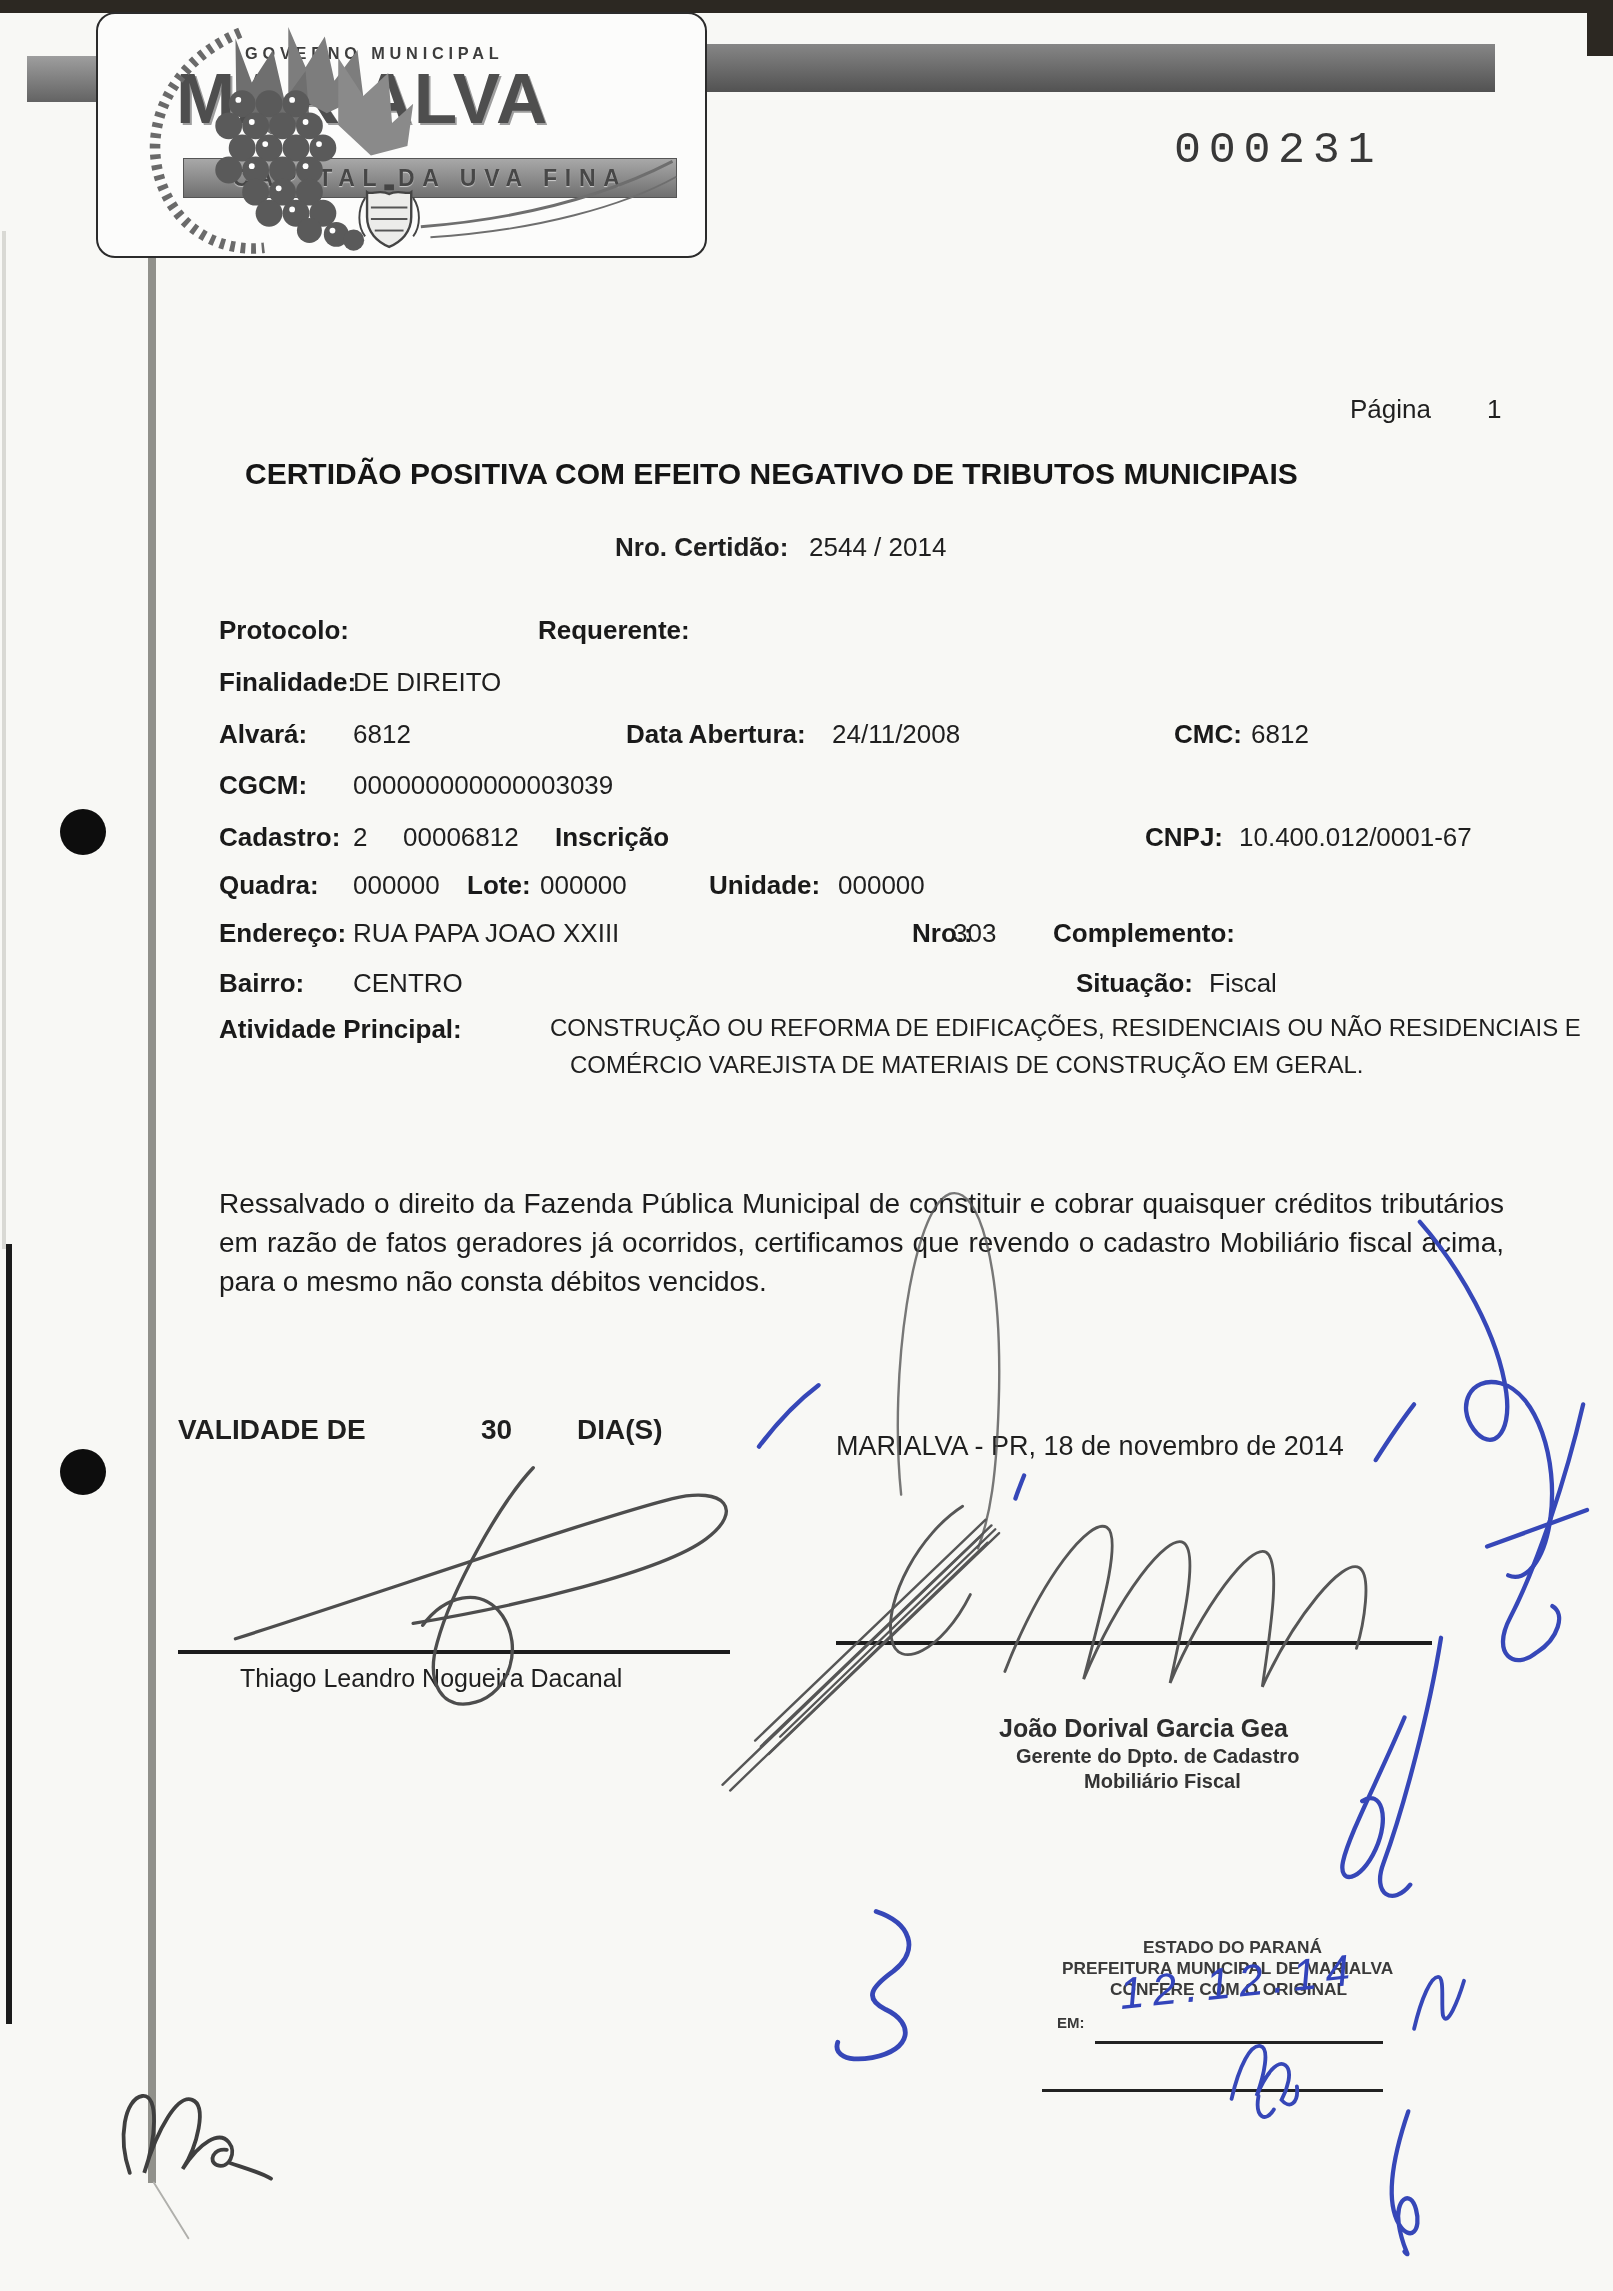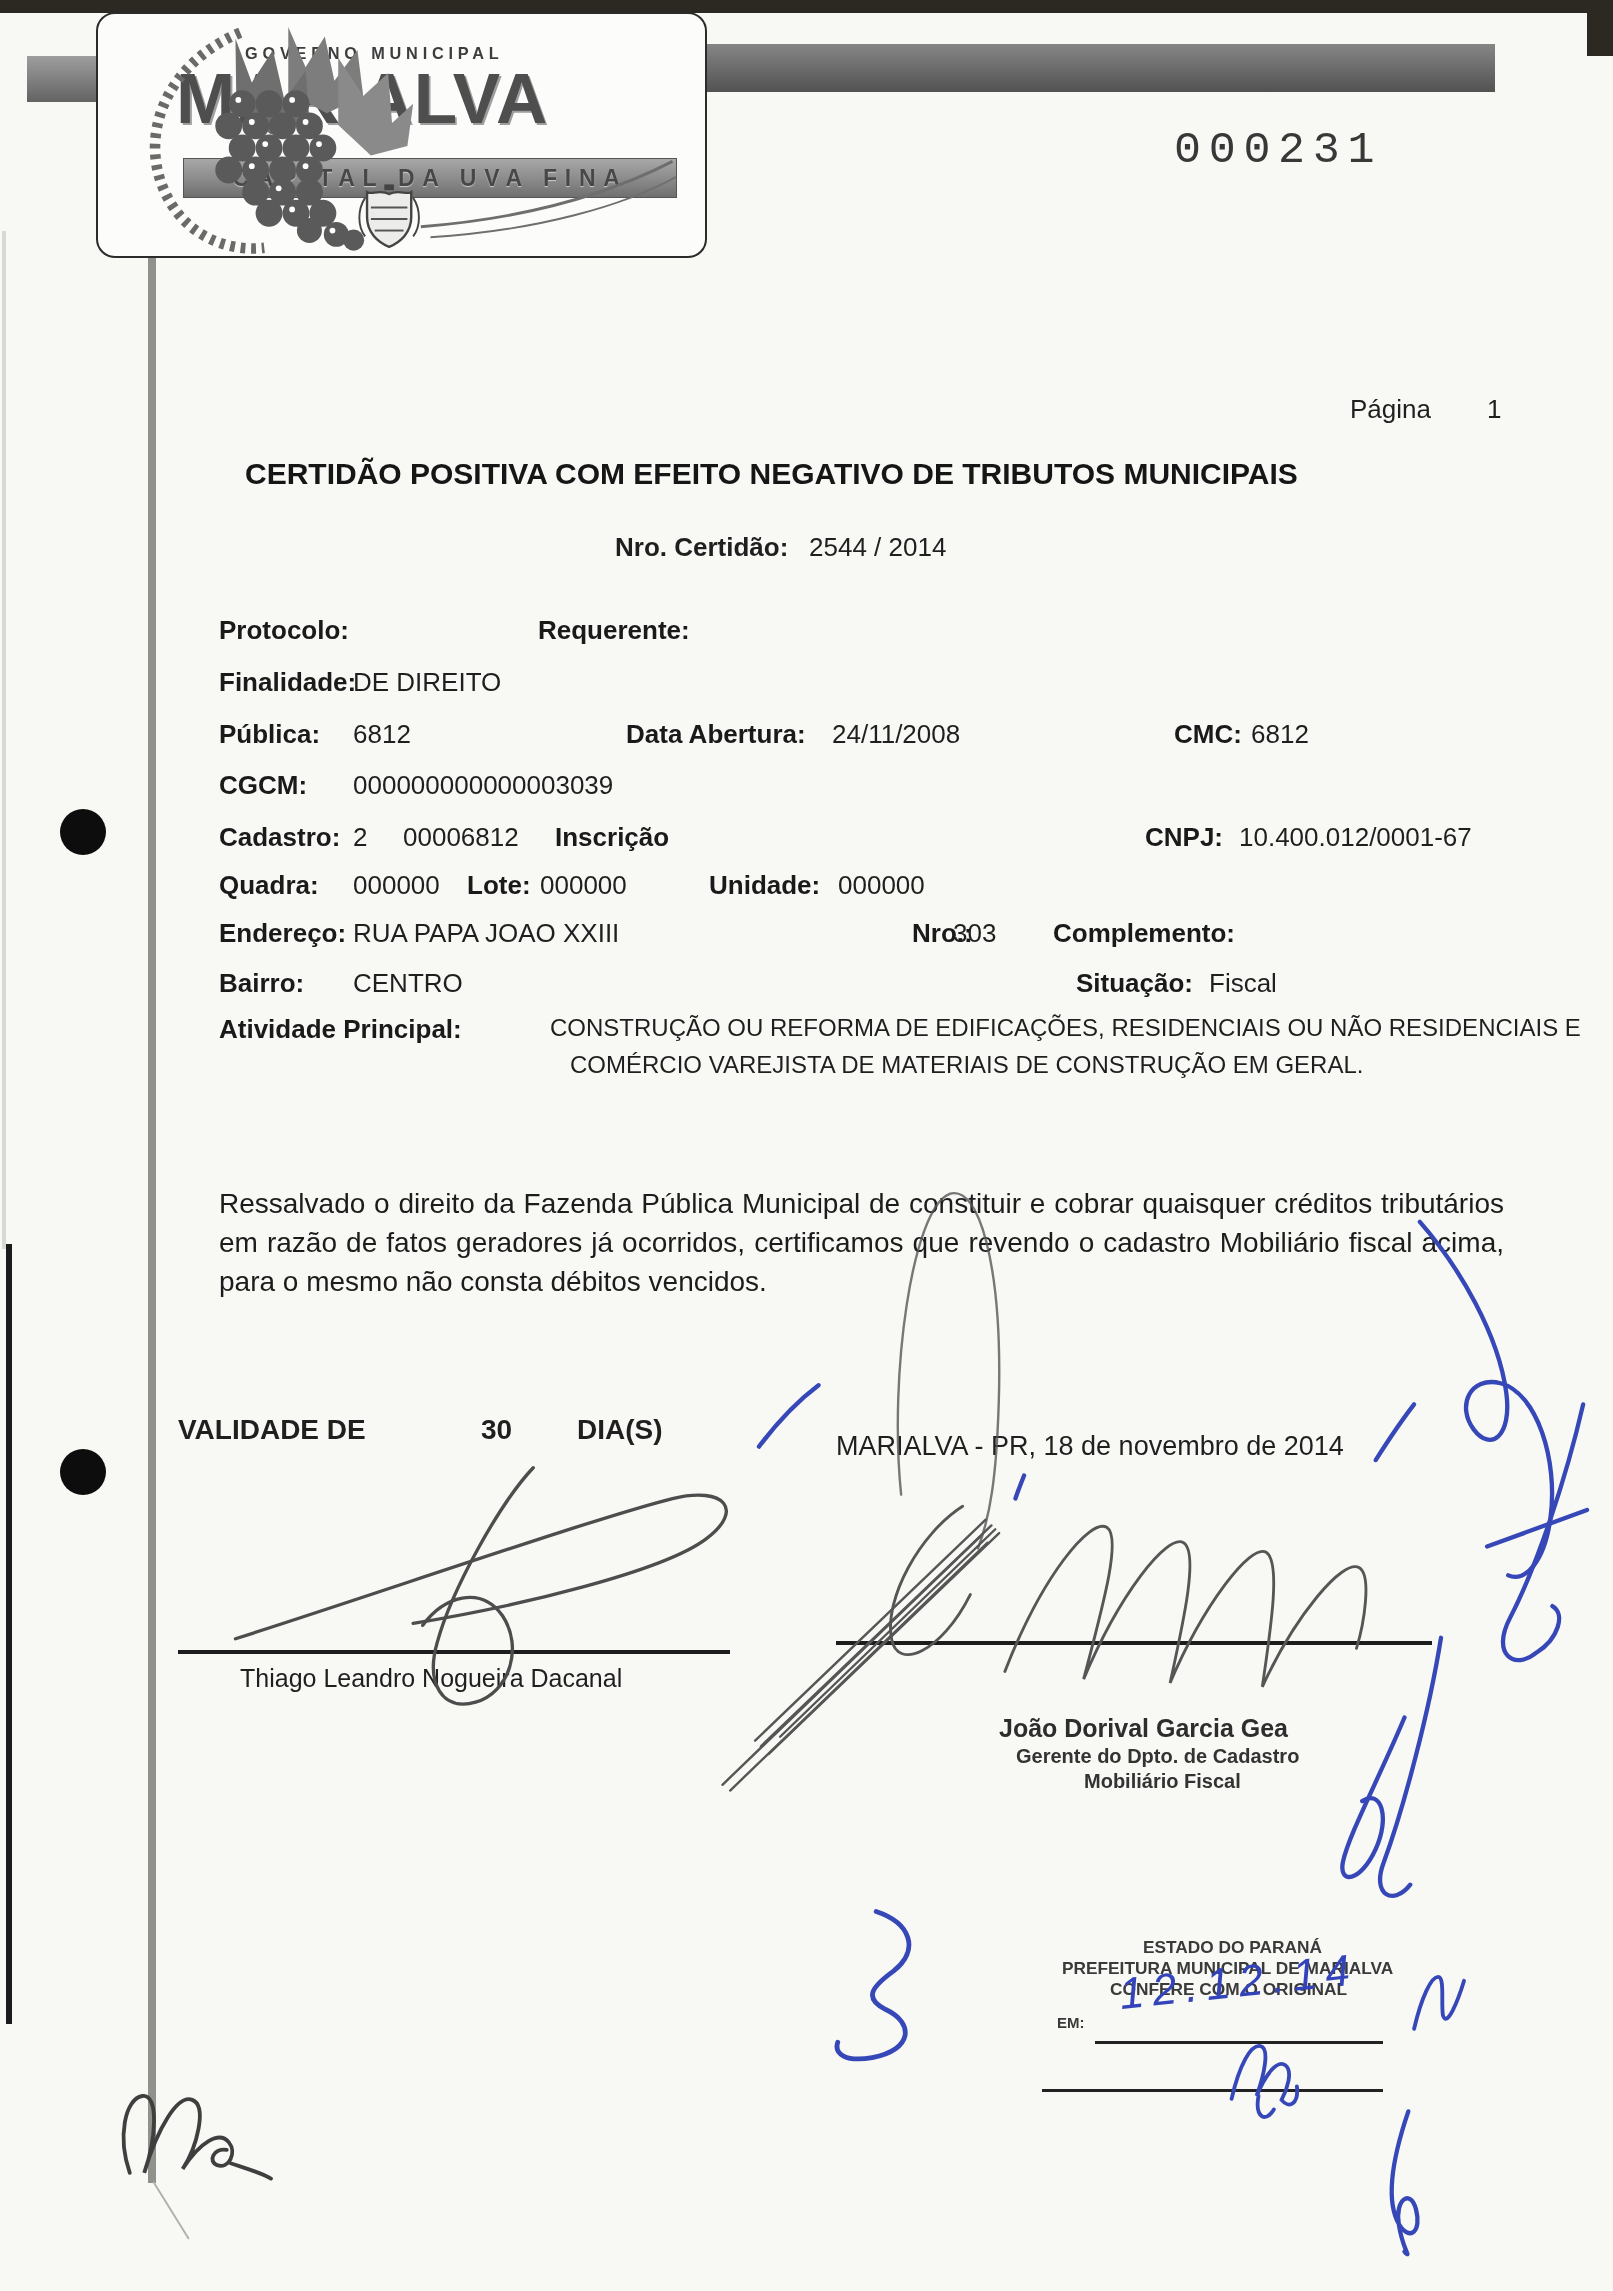--- a/index.html
+++ b/index.html
@@ -159,21 +159,21 @@
 
 <div class="row" style="top:615px;">
   <span class="lbl" style="left:0;">Protocolo:</span>
   <span class="lbl" style="left:319px;">Requerente:</span>
 </div>
 <div class="row" style="top:667px;">
   <span class="lbl" style="left:0;">Finalidade:</span>
   <span style="left:134px;">DE DIREITO</span>
 </div>
 <div class="row" style="top:719px;">
-  <span class="lbl" style="left:0;">Pública:</span>
+  <span class="lbl" style="left:0;">Alvará:</span>
   <span style="left:134px;">6812</span>
   <span class="lbl" style="left:407px;">Data Abertura:</span>
   <span style="left:613px;">24/11/2008</span>
   <span class="lbl" style="left:955px;">CMC:</span>
   <span style="left:1032px;">6812</span>
 </div>
 <div class="row" style="top:770px;">
   <span class="lbl" style="left:0;">CGCM:</span>
   <span style="left:134px;">000000000000003039</span>
 </div>

